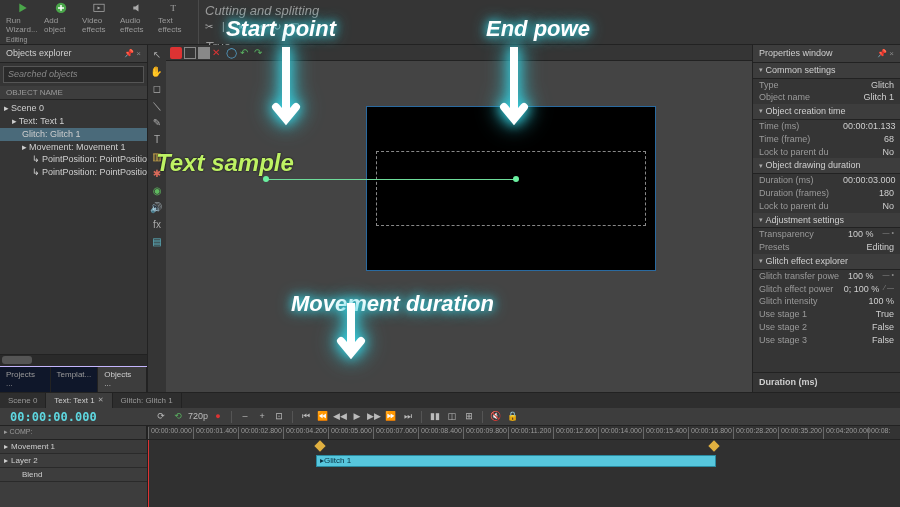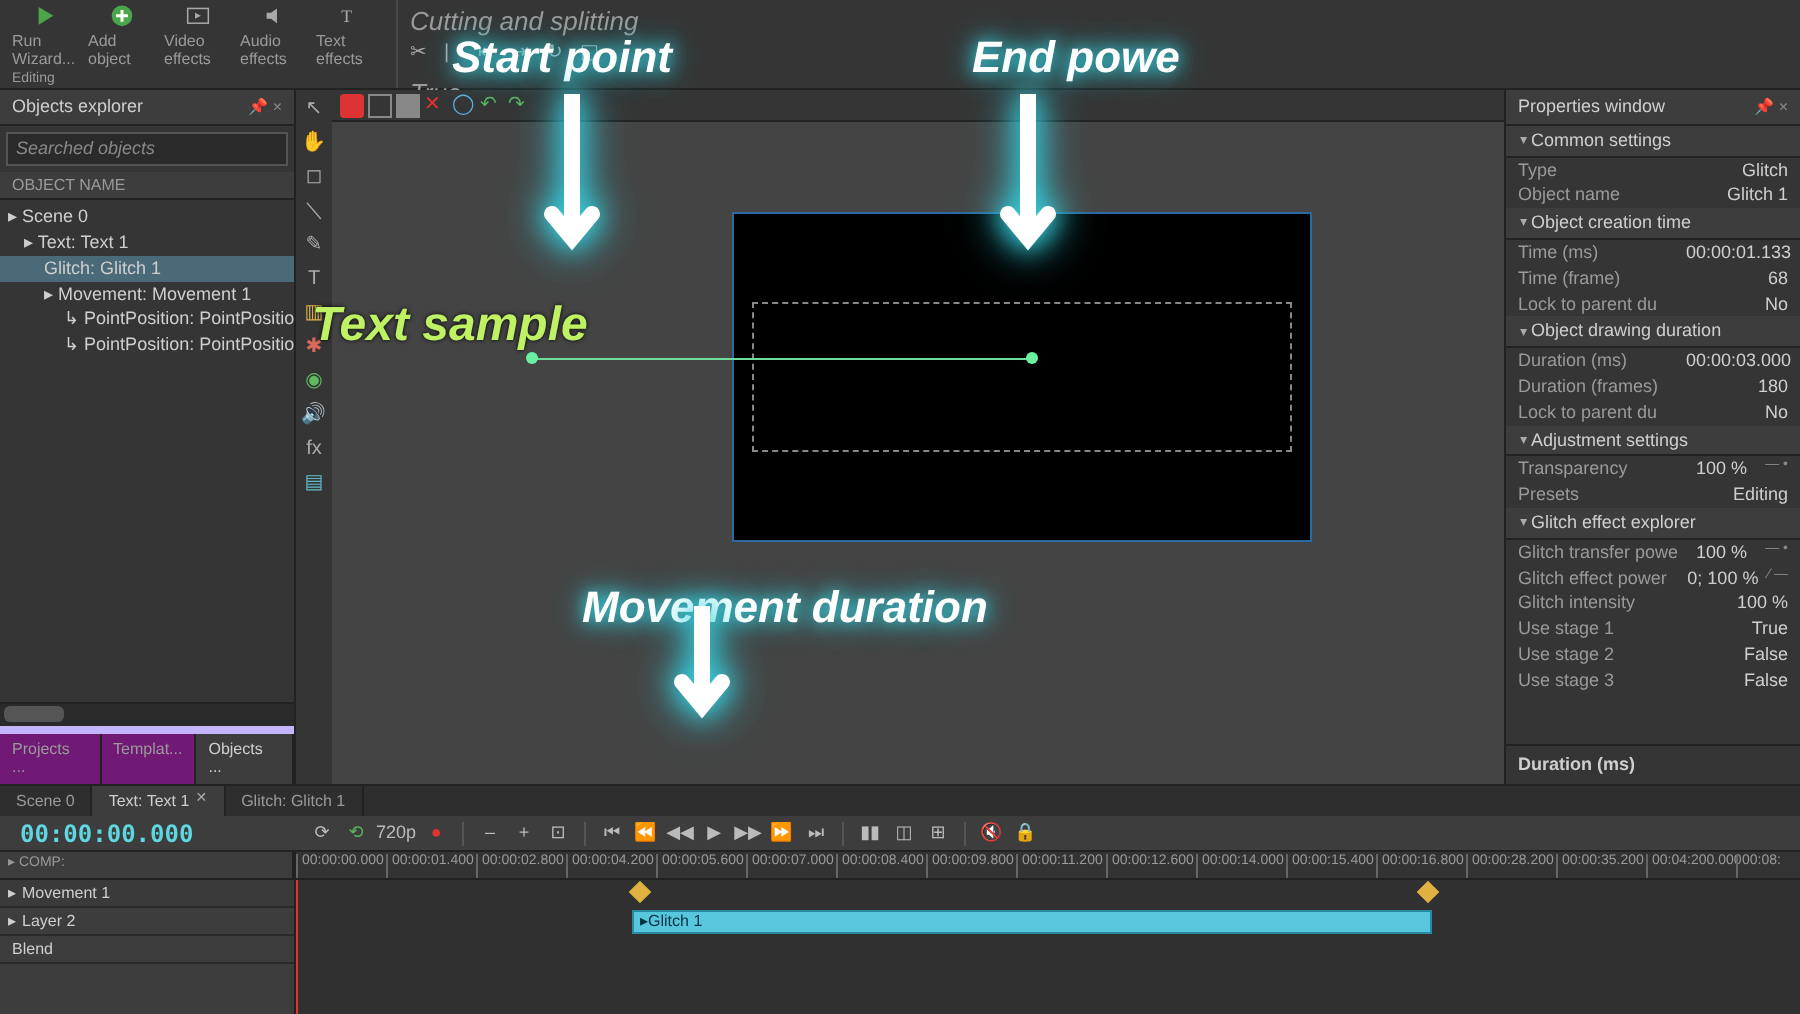--- a/index.html
+++ b/index.html
@@ -35,21 +35,21 @@
   .panelHdr{background:var(--bg2);padding:3px 6px;font-size:9px;display:flex;justify-content:space-between;align-items:center;border-bottom:1px solid #222}
   .panelHdr .pin{color:#888;font-size:8px}
   .search{margin:3px;background:#2a2a2a;border:1px solid #555;padding:2px 4px;color:#888;font-size:9px;font-style:italic}
   .colHdr{background:var(--bg2);padding:2px 6px;font-size:8px;color:var(--txt2);border-bottom:1px solid #222}
   .tree{flex:1;padding:2px 0;overflow:hidden;font-size:9px}
   .tree div{padding:1px 4px;white-space:nowrap}
   .tree .ind1{padding-left:12px}
   .tree .ind2{padding-left:22px}
   .tree .ind3{padding-left:32px}
   .tree .sel{background:#4a6a7a}
-  .tabs{display:flex;background:#701a75;border-top:4px solid #c4b5fd}
+  .tabs{display:flex;background:#0f172a;border-top:1px solid #c4b5fd}
   .tab{padding:3px 6px;font-size:8px;color:var(--txt2);border-right:1px solid #222}
   .tab.active{background:var(--bg2);color:var(--txt)}
   .hScroll{height:12px;background:#2a2a2a;border-top:1px solid #222;display:flex;align-items:center}
   .hScroll .thumb{height:8px;background:#555;border-radius:3px;margin-left:2px;width:30px}
   
   .center{flex:1;display:flex;background:#444;position:relative}
   .vToolbar{width:18px;background:var(--bg1);display:flex;flex-direction:column;gap:3px;padding:3px 2px}
   .vToolbar span{width:14px;height:14px;display:flex;align-items:center;justify-content:center;font-size:10px;color:#aaa}
   .vToolbar .grn{color:#5fb95f}
   .vToolbar .ylw{color:#d9b24a}
@@ -379,21 +379,21 @@
           <div class="rTick" style="left: 585px;">00:00:28.200</div>
           <div class="rTick" style="left: 630px;">00:00:35.200</div>
           <div class="rTick" style="left: 675px;">00:04:200.000</div>
           <div class="rTick" style="left: 720px;">00:08:</div>
         </div>
     </div>
     <div class="tlBody">
       <div class="tlLeft">
         <div class="row h">▸ <span>Movement 1</span></div>
         <div class="row">▸ <span>Layer 2</span></div>
-        <div class="row" style="padding-left:6px">
+        <div class="row" style="padding-left:22px">
             <span>Blend</span>
           </div>
       </div>
       <div class="tlRight">
         <div class="mvMark" style="left:168px;top:2px"></div>
         <div class="mvMark" style="left:562px;top:2px"></div>
         <div class="track" style="left:168px;top:15px;width:400px">▸ <span>Glitch 1</span></div>
         <div style="position:absolute;left:0;top:0;bottom:0;width:1px;background:#d33"></div>
       </div>
     </div>

